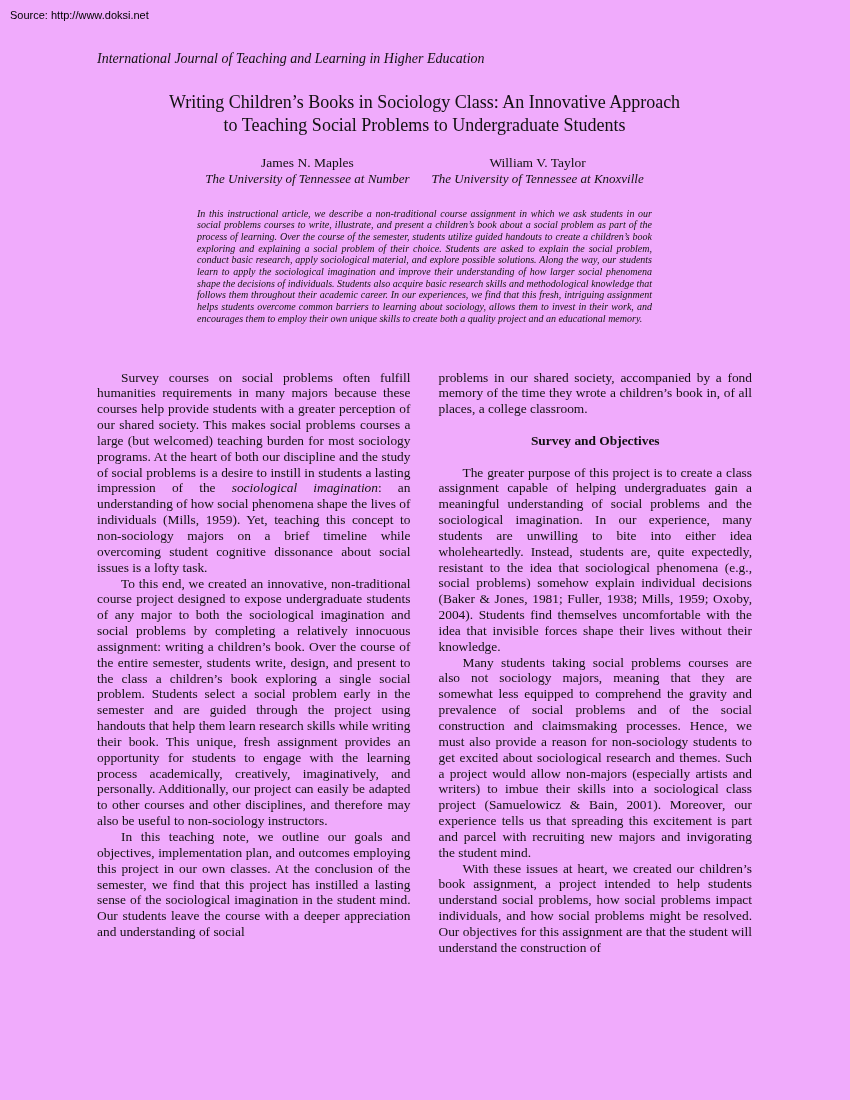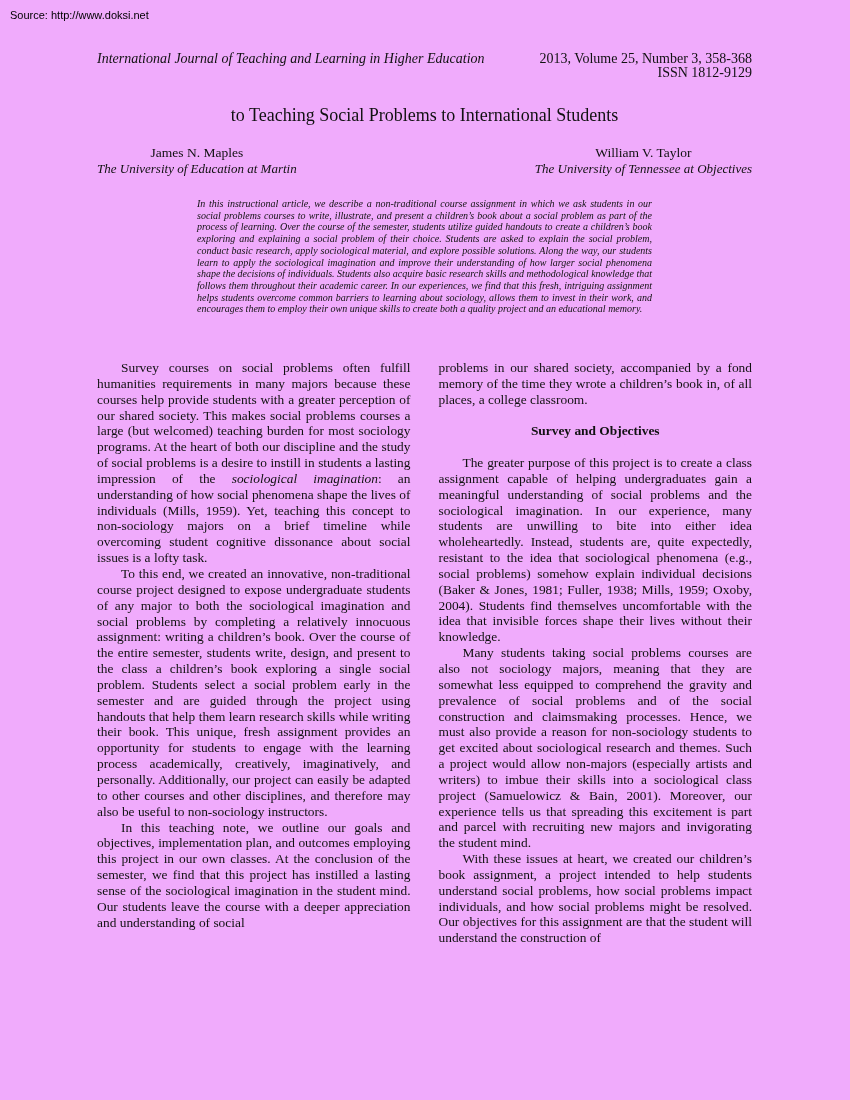--- a/index.html
+++ b/index.html
@@ -39,21 +39,21 @@
   .title-block {
     margin-top: 25px;
     text-align: center;
     font-size: 18px;
     line-height: 23px;
     font-weight: normal;
   }
   .authors-row {
     margin-top: 17px;
     display: flex;
-    justify-content: space-between;
+    justify-content: center;
     gap: 22px;
     text-align: center;
   }
   .author-name {
     font-size: 13.5px;
     line-height: 17px;
   }
   .author-affiliation {
     font-style: italic;
     font-size: 13px;
@@ -98,38 +98,35 @@
 <div class="page">
 
   <div class="source-line">Source: http://www.doksi.net</div>
 
   <div class="content">
 
     <div class="journal-header">
       <div class="jh-left">
         <div class="journal-name">International Journal of Teaching and Learning in Higher Education</div>
       </div>
-      <div class="jh-right">
-        <div>2013, Volume 25, Number 3, 358-368</div>
-        <div>ISSN 1812-9129</div>
-      </div>
     </div>
 
     <div class="title-block">
-      <div>to Teaching Social Problems to International Students</div>
+      <div>Writing Children’s Books in Sociology Class: An Innovative Approach</div>
+      <div>to Teaching Social Problems to Undergraduate Students</div>
     </div>
 
     <div class="authors-row">
       <div class="author">
         <div class="author-name">James N. Maples</div>
-        <div class="author-affiliation">The University of Education at Martin</div>
+        <div class="author-affiliation">The University of Tennessee at Number</div>
       </div>
       <div class="author">
         <div class="author-name">William V. Taylor</div>
-        <div class="author-affiliation">The University of Tennessee at Objectives</div>
+        <div class="author-affiliation">The University of Tennessee at Knoxville</div>
       </div>
     </div>
 
     <p class="abstract">In this instructional article, we describe a non-traditional course assignment in which we ask students in our social problems courses to write, illustrate, and present a children’s book about a social problem as part of the process of learning. Over the course of the semester, students utilize guided handouts to create a children’s book exploring and explaining a social problem of their choice. Students are asked to explain the social problem, conduct basic research, apply sociological material, and explore possible solutions. Along the way, our students learn to apply the sociological imagination and improve their understanding of how larger social phenomena shape the decisions of individuals. Students also acquire basic research skills and methodological knowledge that follows them throughout their academic career. In our experiences, we find that this fresh, intriguing assignment helps students overcome common barriers to learning about sociology, allows them to invest in their work, and encourages them to employ their own unique skills to create both a quality project and an educational memory.</p>
 
     <div class="columns">
 
       <div class="col">
         <p class="indent"><span>Survey courses on social problems often fulfill humanities requirements in many majors because these courses help provide students with a greater perception of our shared society. This makes social problems courses a large (but welcomed) teaching burden for most sociology programs. At the heart of both our discipline and the study of social problems is a desire to instill in students a lasting impression of the </span><em>sociological imagination</em><span>: an understanding of how social phenomena shape the lives of individuals (Mills, 1959). Yet, teaching this concept to non-sociology majors on a brief timeline while overcoming student cognitive dissonance about social issues is a lofty task.</span></p>
         <p class="indent">To this end, we created an innovative, non-traditional course project designed to expose undergraduate students of any major to both the sociological imagination and social problems by completing a relatively innocuous assignment: writing a children’s book. Over the course of the entire semester, students write, design, and present to the class a children’s book exploring a single social problem. Students select a social problem early in the semester and are guided through the project using handouts that help them learn research skills while writing their book. This unique, fresh assignment provides an opportunity for students to engage with the learning process academically, creatively, imaginatively, and personally. Additionally, our project can easily be adapted to other courses and other disciplines, and therefore may also be useful to non-sociology instructors.</p>

